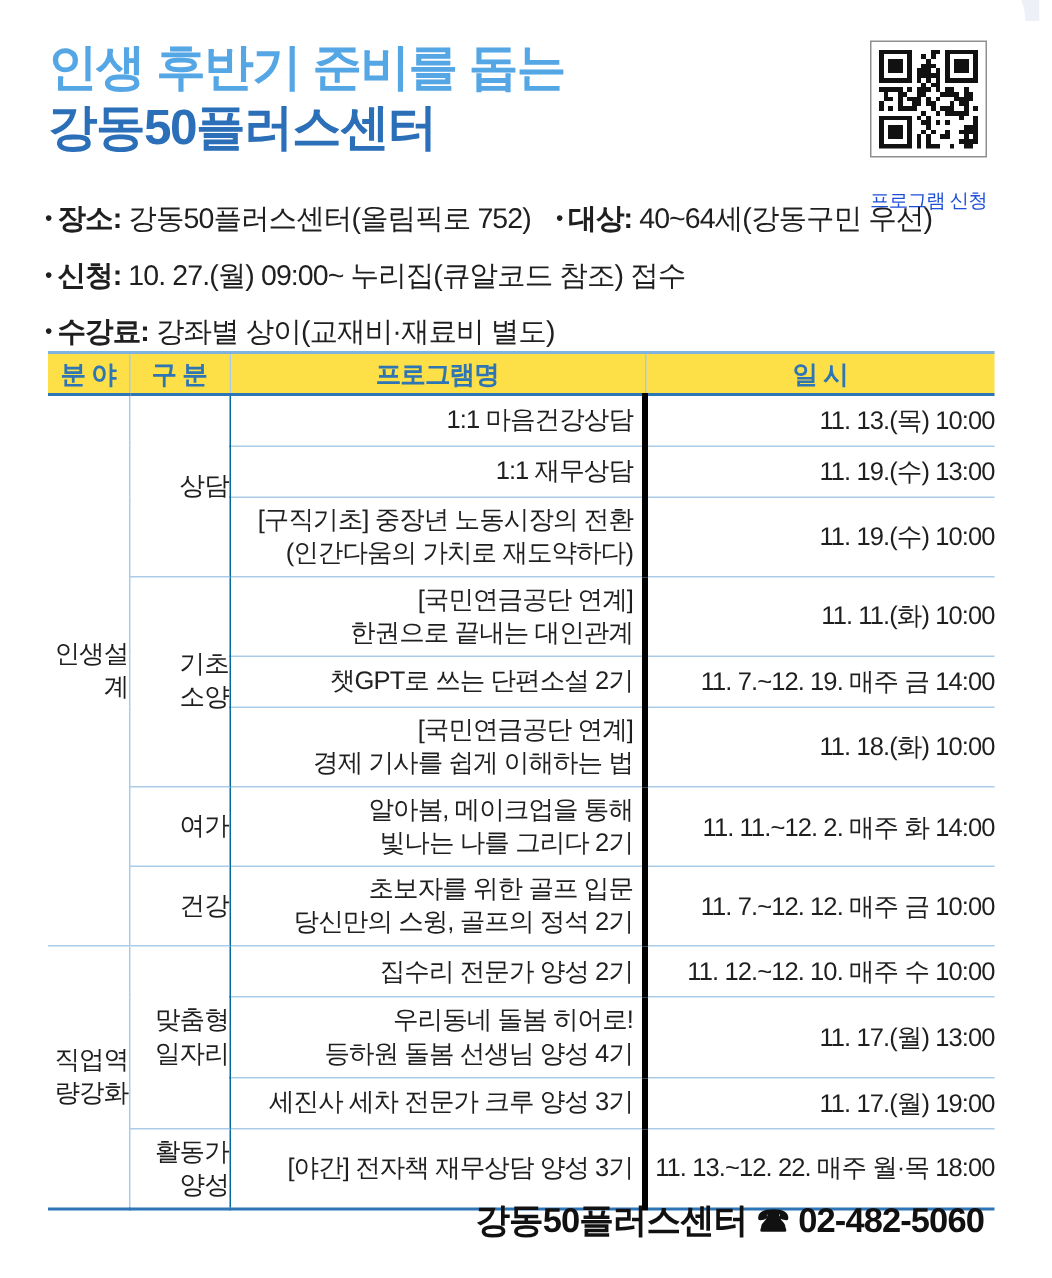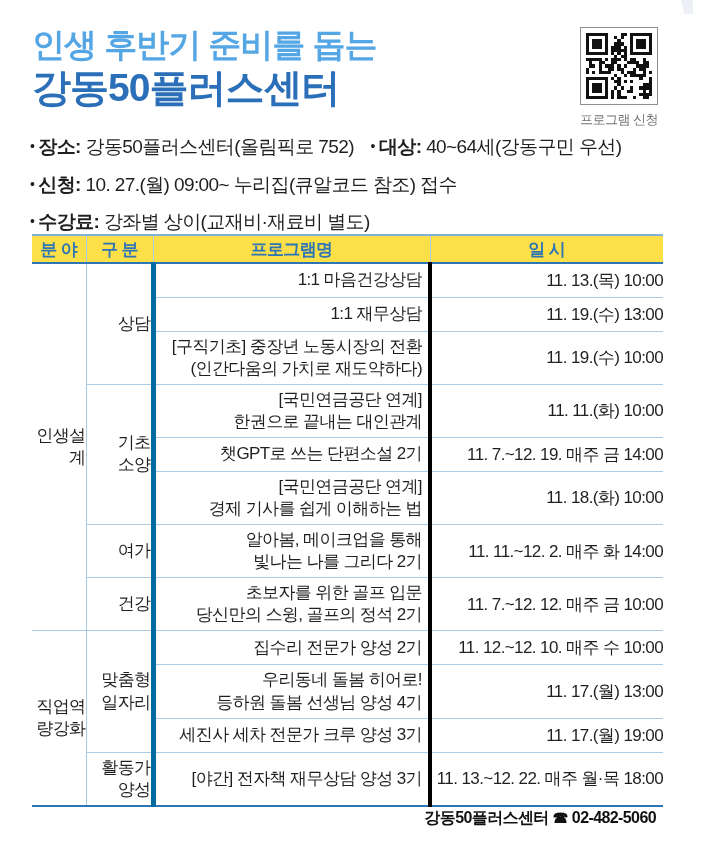--- a/index.html
+++ b/index.html
@@ -16,30 +16,30 @@
     position:absolute; top:0; right:0; width:46px; height:14px;
     background: radial-gradient(circle at 0% 100%, #ffffff 0 36px, #edf0f6 37px);
   }
   
   .header { position:absolute; top:24px; left:32px; width:540px; }
   .title-light {
     font-size:33px; font-weight:800; letter-spacing:-1px;
     color:#55a6e4; line-height:1.25;
   }
   .title-dark {
-    font-size:39px; font-weight:800; letter-spacing:-1px;
+    font-size:33px; font-weight:800; letter-spacing:-1px;
     color:#2b6fb8; line-height:1.2;
   }
   .qr-wrap { position:absolute; top:27px; right:33px; width:82px; text-align:center; }
   .qr-box {
     width:78px; height:78px; margin:0 auto;
     border:1px solid #8f8f8f; background:#fff; padding:5px;
   }
   .qr-box svg { display:block; width:100%; height:100%; }
-  .qr-caption { margin-top:6px; font-size:13px; color:#737373; letter-spacing:-0.5px; }
+  .qr-caption { margin-top:20px; font-size:13px; color:#1d4ed8; letter-spacing:-0.5px; }
   
   .info { position:absolute; top:134px; left:30px; width:650px; font-size:19px; letter-spacing:-0.6px; }
   .info-line { margin-bottom:12px; line-height:1.35; white-space:nowrap; }
   .info-line b { font-weight:700; }
   .bullet { font-size:14px; vertical-align:2px; margin-right:4px; }
   .seg2 { margin-left:12px; }
   
   table.prog {
     position:absolute; top:234px; left:32px;
     width:631px; border-collapse:collapse; table-layout:fixed;
@@ -49,31 +49,31 @@
   }
   table.prog th {
     color:#2e75b6; font-weight:700; font-size:17px;
     height:28px; border-bottom:2px solid #2e75b6;
     background:#fde047; text-align:center; vertical-align:middle;
   }
   table.prog th + th { border-left:1px solid #aacbe8; }
   table.prog td { text-align:right; vertical-align:middle; background:#fff; color:#1f1f1f; }
   td.cat  { border-right:1px solid #aacbe8; word-break:break-all; line-height:1.3; }
   td.cat.sec2 { border-top:1px solid #aacbe8;margin-left:37px; }
-  td.grp  { border-left:1px solid #aacbe8; border-right:5px solid #0369a1;
+  td.grp  { border-left:1px solid #aacbe8; border-right:1px solid #0369a1;
             border-top:1px solid #aacbe8; white-space:pre-line; line-height:1.3; }
   td.prg  { border-top:1px solid #aacbe8; white-space:pre-line; line-height:1.3; padding:4px 6px; }
   td.dt   { border-top:1px solid #aacbe8; border-left:4px solid #000000; white-space:nowrap; }
   tr.h1 td.prg, tr.h1 td.dt { height:34px; }
   tr.h2 td.prg, tr.h2 td.dt { height:50px; }
   tr.h3 td.prg, tr.h3 td.dt { height:54px; }
   
   .footer {
     position:absolute; right:37px; bottom:23px;
-    font-size:16px; font-weight:700; letter-spacing:-0.6px; color:#111;margin-top:31px;
+    font-size:23px; font-weight:700; letter-spacing:-0.6px; color:#111;margin-top:31px;
   }
 </style>
 </head>
 <body>
 
 <div class="page">
   <div class="corner-accent"></div>
 
   <div class="header">
     <div class="title-light">인생 후반기 준비를 돕는</div>

